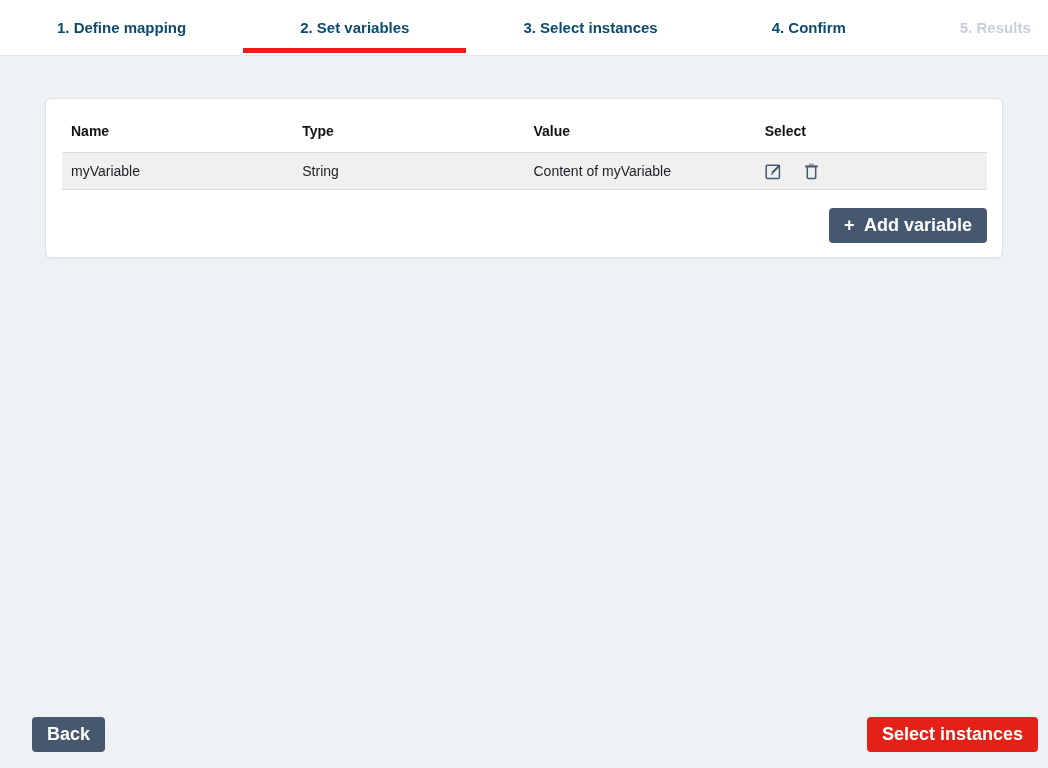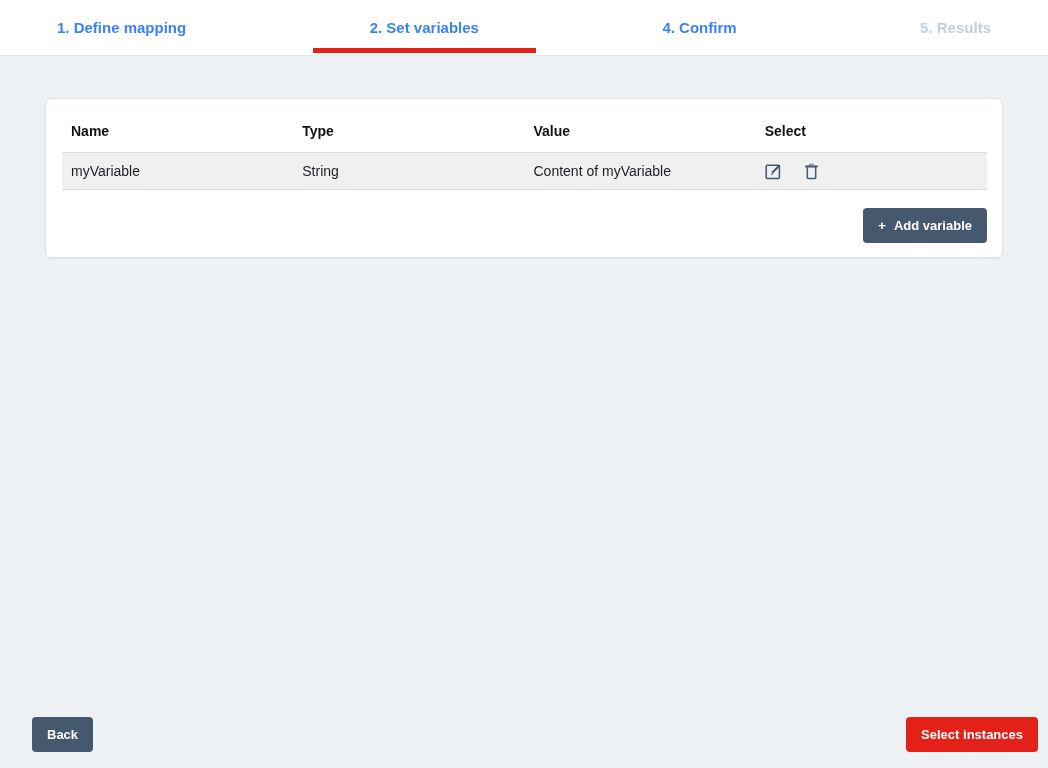--- a/index.html
+++ b/index.html
@@ -23,21 +23,21 @@
     align-items: stretch;
     box-sizing: border-box;
   }
   .tab {
     position: relative;
     display: flex;
     align-items: center;
     padding: 0 57px;
     font-size: 15px;
     font-weight: 600;
-    color: #3b82f6;
+    color: #0c4a6e;
     white-space: nowrap;
     cursor: pointer;
     box-sizing: border-box;
   }
   .tab.disabled { color: #c5ceda; cursor: default; }
   .tab .underline {
     display: none;
     position: absolute;
     left: 0; right: 0; bottom: 2px;
     height: 5px;
@@ -90,21 +90,21 @@
     display: flex;
     justify-content: flex-end;
     margin-top: 18px;
   }
 
   
   .btn {
     border: none;
     border-radius: 4px;
     font-family: inherit;
-    font-size: 13px;
+    font-size: 18px;
     font-weight: 700;
     color: #ffffff;
     padding: 8px 15px;
     cursor: pointer;
     line-height: 19px;
   }
   .btn-slate { background: #46586d; }
   .btn-red   { background: #e32118; }
   .btn .plus { font-weight: 600; margin-right: 5px; }
 
@@ -116,20 +116,24 @@
 <body>
 
 <header class="tabbar">
   <div class="tab">
     <span>1. Define mapping</span>
 
   </div>
   <div class="tab active">
     <span>2. Set variables</span>
     <span class="underline"></span>
+  </div>
+  <div class="tab">
+    <span>3. Select instances</span>
+
   </div>
   <div class="tab">
     <span>4. Confirm</span>
 
   </div>
   <div class="tab disabled">
     <span>5. Results</span>
 
   </div>
 </header>

